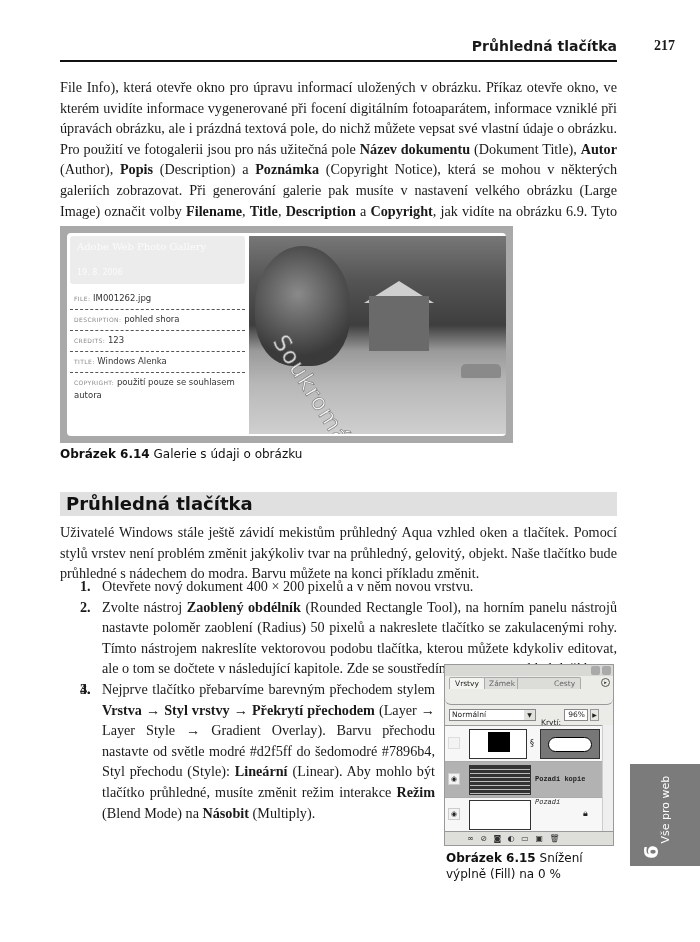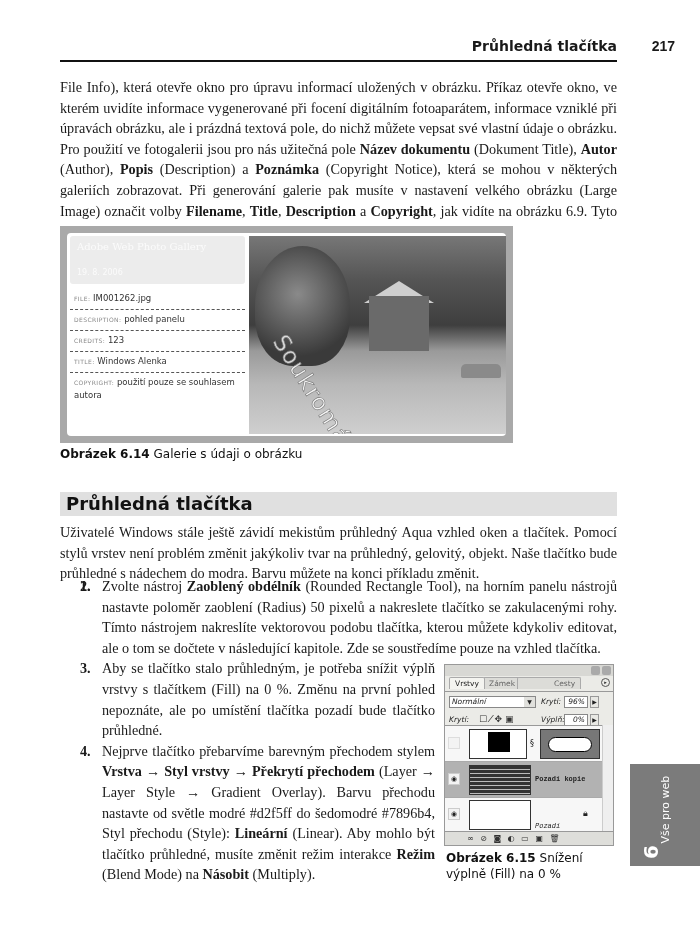--- a/index.html
+++ b/index.html
@@ -2,21 +2,21 @@
 <html><head>
 <meta charset="utf-8">
 <style>
   * { box-sizing: border-box; margin: 0; padding: 0; }
   html, body { width: 700px; height: 942px; background: #ffffff; overflow: hidden; }
   body { position: relative; font-family: "Liberation Serif", "DejaVu Serif", serif; color: #1a1a1a; }
 
   .running-head { position: absolute; top: 38px; left: 60px; width: 615px; height: 24px; }
   .running-head .rule { position: absolute; left: 0; top: 22px; width: 557px; height: 2px; background: #111; }
   .running-head .rh-title { position: absolute; right: 58px; top: 0; font-family: "DejaVu Sans", sans-serif; font-weight: bold; font-size: 14px; }
-  .running-head .rh-page { position: absolute; right: 0; top: 0; font-family: Liberation Sans, sans-serif; font-weight: bold; font-size: 14px; }
+  .running-head .rh-page { position: absolute; right: 0; top: 0; font-family: Liberation Serif, serif; font-weight: bold; font-size: 14px; }
 
   .para { position: absolute; left: 60px; width: 557px; font-size: 14.2px; line-height: 20.6px; text-align: justify; }
   .para b { font-weight: bold; }
 
   
   .fig14 { position: absolute; left: 60px; top: 226px; width: 453px; height: 217px; background: #a9a9a9; padding: 7px; }
   .fig14-inner { position: relative; width: 100%; height: 100%; background: #ffffff; border-radius: 4px; }
   .gal-head { position: absolute; left: 3px; top: 3px; width: 175px; height: 48px; background: #ececec; border-radius: 3px; }
   .gal-head .gh-title { position: absolute; left: 7px; top: 5px; font-family: "DejaVu Serif", serif; font-size: 10px; color: #fbfbfb; }
   .gal-head .gh-date { position: absolute; left: 7px; top: 32px; font-family: "DejaVu Sans", sans-serif; font-size: 8px; color: #fbfbfb; }
@@ -41,28 +41,28 @@
 
   .steps { position: absolute; left: 60px; top: 576px; width: 557px; font-size: 14.2px; line-height: 20.6px; }
   .step { position: relative; padding-left: 42px; text-align: justify; }
   .step .num { position: absolute; left: 20px; top: 0; font-weight: bold; }
   .step.narrow { width: 375px; }
 
   
   .layers { position: absolute; left: 444px; top: 664px; width: 170px; height: 182px; background: #ebebe7; border: 1px solid #999; font-family: "DejaVu Sans", sans-serif; font-size: 7.5px; color: #222; }
   .lp-titlebar { height: 11px; background: #d8d8d4; position: relative; }
   .lp-titlebar .btn { position: absolute; top: 1px; width: 9px; height: 9px; background: #aaa; border-radius: 2px; }
-  .lp-tabs { position: relative; height: 16px; border-bottom: 1px solid #999; }
+  .lp-tabs { position: relative; height: 29px; border-bottom: 1px solid #999; border-radius: 6px; }
   .lp-tab { position: absolute; top: 1px; height: 12px; padding: 1px 5px; border: 1px solid #aaa; border-bottom: none; background: #dcdcd8; color: #666; border-radius: 2px 2px 0 0; }
   .lp-tab.active { background: #f4f4f0; color: #222; z-index: 2; }
   .lp-menu { position: absolute; right: 3px; top: 2px; width: 9px; height: 9px; border-radius: 50%; border: 1px solid #555; font-size: 5px; text-align: center; line-height: 7px; }
-  .lp-row { position: relative; height: 16px; margin-top: 2px; font-style: italic; }
+  .lp-row { position: relative; height: 16px; margin-top: 2px; }
   .sel { position: absolute; left: 4px; top: 2px; width: 87px; height: 12px; background: #fff; border: 1px solid #888; padding-left: 2px; line-height: 10px; }
   .sel .arr { position: absolute; right: 0; top: 0; width: 11px; height: 10px; background: #e0e0dc; text-align: center; font-size: 6px; }
-  .lbl { position: absolute; top: 3px; }
+  .lbl { position: absolute; top: 11px; }
   .valbox { position: absolute; top: 2px; width: 24px; height: 12px; background: #fff; border: 1px solid #888; text-align: right; padding-right: 2px; line-height: 10px; }
   .stepbtn { position: absolute; top: 2px; width: 9px; height: 12px; background: #e8e8e4; border: 1px solid #999; font-size: 6px; text-align: center; line-height: 10px; }
   .lock-icons { position: absolute; left: 34px; top: 2px; font-size: 9px; letter-spacing: 3px; color: #333; }
   .layer-list { position: absolute; left: 0; top: 60px; width: 158px; height: 106px; background: #f7f7f7; border-top: 1px solid #999; }
   .layer { position: absolute; left: 0; width: 158px; border-bottom: 1px solid #aaa; }
   .layer.sel-layer { background: #b2b2b2; }
   .eye { position: absolute; left: 3px; width: 12px; height: 12px; border: 1px solid #ccc; background: #f3f3f3; font-size: 7px; text-align: center; line-height: 11px; }
   .thumb { position: absolute; background: #fff; border: 1px solid #333; }
   .layer-name { position: absolute; font-size: 7px; font-family: Liberation Mono, monospace; }
   .scrollbar { position: absolute; right: 0; top: 60px; width: 11px; height: 106px; background: #efefef; border-left: 1px solid #ccc; }
@@ -84,21 +84,21 @@
 <p class="para" style="top:77px;">File Info), která otevře okno pro úpravu informací uložených v obrázku. Příkaz otevře okno, ve kterém uvidíte informace vygenerované při focení digitálním fotoaparátem, informace vzniklé při úpravách obrázku, ale i prázdná textová pole, do nichž můžete vepsat své vlastní údaje o obrázku. Pro použití ve fotogalerii jsou pro nás užitečná pole <b>Název dokumentu</b> (Dokument Title), <b>Autor</b> (Author), <b>Popis</b> (Description) a <b>Poznámka</b> (Copyright Notice), která se mohou v některých galeriích zobrazovat. Při generování galerie pak musíte v nastavení velkého obrázku (Large Image) označit volby <b>Filename</b>, <b>Title</b>, <b>Description</b> a <b>Copyright</b>, jak vidíte na obrázku 6.9. Tyto údaje se pak budou objevovat i v galerii.</p>
 
 <div class="fig14">
   <div class="fig14-inner">
     <div class="gal-head">
       <div class="gh-title">Adobe Web Photo Gallery</div>
       <div class="gh-date">19. 8. 2006</div>
     </div>
     <div class="meta-list">
       <div class="meta-row"><span class="k">File:</span> <span>IM001262.jpg</span></div>
-      <div class="meta-row"><span class="k">Description:</span> <span>pohled panelu</span></div>
+      <div class="meta-row"><span class="k">Description:</span> <span>pohled shora</span></div>
       <div class="meta-row"><span class="k">Credits:</span> <span>123</span></div>
       <div class="meta-row"><span class="k">Title:</span> <span>Windows Alenka</span></div>
       <div class="meta-row"><span class="k">Copyright:</span> <span>použití pouze se souhlasem autora</span></div>
     </div>
     <div class="photo">
       <div class="tree"></div>
       <div class="roof"></div>
       <div class="house"></div>
       <div class="car"></div>
       <div class="watermark">Soukromá galerie</div>
@@ -106,23 +106,23 @@
   </div>
 </div>
 <div class="caption" style="left:60px; top:446px;"><b>Obrázek 6.14</b><span> Galerie s údaji o obrázku</span></div>
 
 <div class="section-bar">
   <h2>Průhledná tlačítka</h2>
 </div>
 <p class="para" style="top:522px;">Uživatelé Windows stále ještě závidí mekistům průhledný Aqua vzhled oken a tlačítek. Pomocí stylů vrstev není problém změnit jakýkoliv tvar na průhledný, gelovitý, objekt. Naše tlačítko bude průhledné s nádechem do modra. Barvu můžete na konci příkladu změnit.</p>
 
 <div class="steps">
-  <div class="step"><span class="num">1.</span></div>
+  <div class="step"><span class="num">1.</span><span>Otevřete nový dokument 400 × 200 pixelů a v něm novou vrstvu.</span></div>
   <div class="step" style="padding-right:0;"><span class="num">2.</span><span class="s2">Zvolte nástroj <b>Zaoblený obdélník</b> (Rounded Rectangle Tool), na horním panelu nástrojů nastavte poloměr zaoblení (Radius) 50 pixelů a nakreslete tlačítko se zakulacenými rohy. Tímto nástrojem nakreslíte vektorovou podobu tlačítka, kterou můžete kdykoliv editovat, ale o tom se dočtete v následující kapitole. Zde se soustředíme pouze na vzhled tlačítka.</span></div>
-  <div class="step narrow"><span class="num">3.</span><span>Aby se tlačítko stalo průhledným, je potřeba snížit výplň vrstvy s tlačítkem (Fill) na 0 %. Změnu na první pohled nepoznáte, ale po umístění tlačítka pozadí bude tlačítko průhledné.</span></div>
+  <div class="step narrow"><span class="num">3.</span></div>
   <div class="step narrow"><span class="num">4.</span><span>Nejprve tlačítko přebarvíme barevným přechodem stylem <b>Vrstva → Styl vrstvy → Překrytí přechodem</b> (Layer → Layer Style → Gradient Overlay). Barvu přechodu nastavte od světle modré #d2f5ff do šedomodré #7896b4, Styl přechodu (Style): <b>Lineární</b> (Linear). Aby mohlo být tlačítko průhledné, musíte změnit režim interakce <b>Režim</b> (Blend Mode) na <b>Násobit</b> (Multiply).</span></div>
 </div>
 
 <div class="layers">
   <div class="lp-titlebar">
     <span class="btn" style="right:13px;"></span>
     <span class="btn" style="right:2px;"></span>
   </div>
   <div class="lp-tabs">
     <span class="lp-tab active" style="left:4px;">Vrstvy</span>
@@ -155,21 +155,21 @@
       </span>
     </div>
     <div class="layer sel-layer" style="top:36px; height:36px;">
       <span class="eye" style="top:11px;">◉</span>
       <span class="thumb" style="left:24px; top:3px; width:62px; height:30px; background:repeating-linear-gradient(180deg,#333 0 3px,#bbb 3px 4px);"></span>
       <span class="layer-name" style="left:90px; top:13px; font-weight:bold;">Pozadí kopie</span>
     </div>
     <div class="layer" style="top:72px; height:34px; border-bottom:none;">
       <span class="eye" style="top:10px;">◉</span>
       <span class="thumb" style="left:24px; top:2px; width:62px; height:30px;"></span>
-      <span class="layer-name" style="left:90px; top:24px; font-style:italic;">Pozadí</span>
+      <span class="layer-name" style="left:90px; top:0; font-style:italic;">Pozadí</span>
       <span style="position:absolute; left:138px; top:10px; font-size:9px;">🔒︎</span>
     </div>
   </div>
   <div class="scrollbar"></div>
   <div class="lp-bottom">
     <span>∞</span>
     <span>⊘</span>
     <span>◙</span>
     <span>◐</span>
     <span>▭</span>

